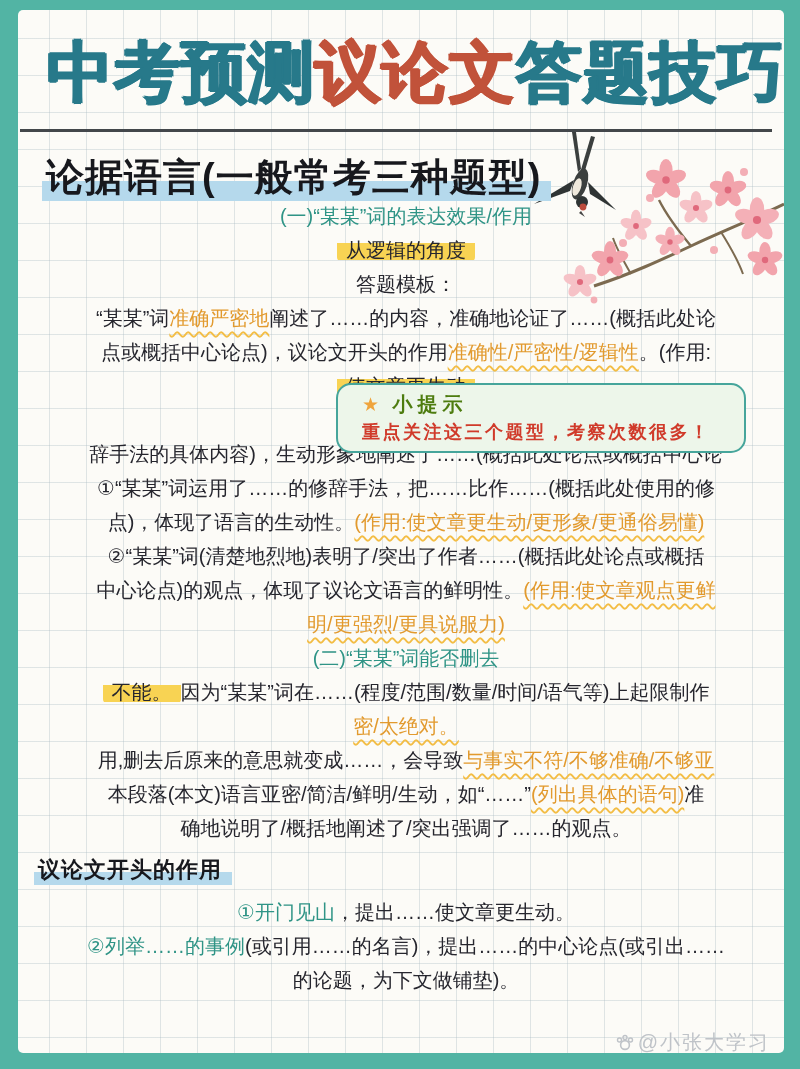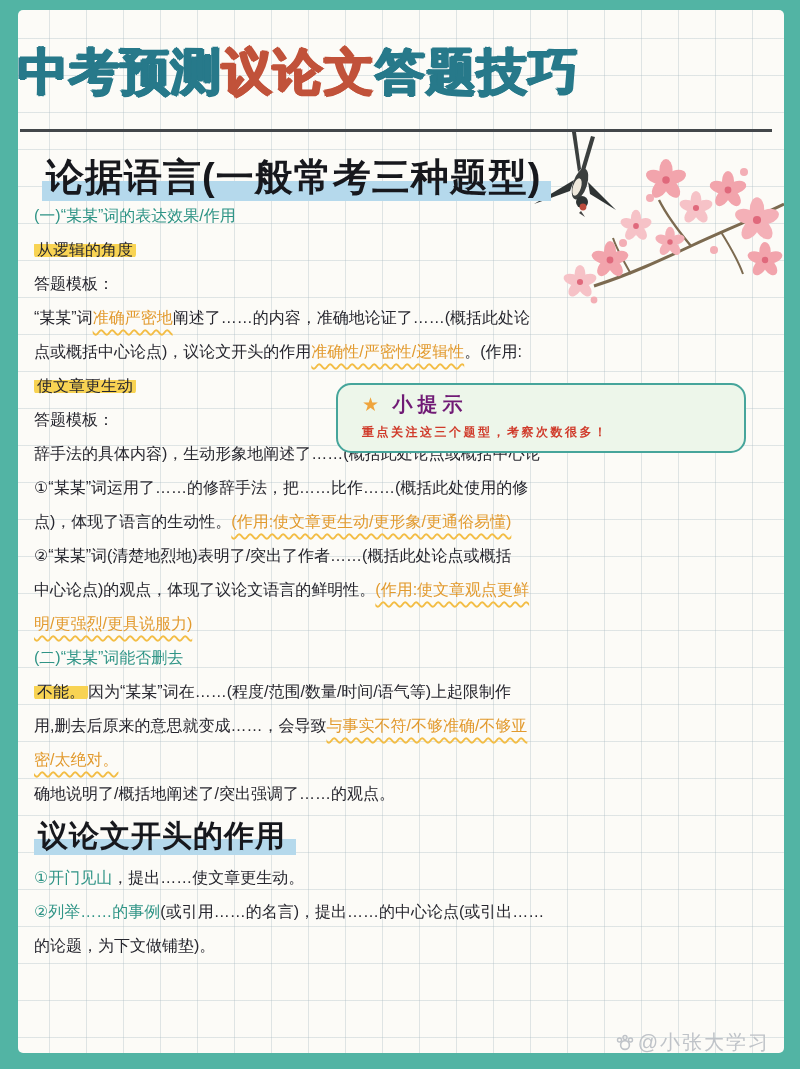--- a/index.html
+++ b/index.html
@@ -12,53 +12,53 @@
     background-color:#fcfbf7;
     background-image:
       linear-gradient(rgba(176,190,198,.38) 1px, transparent 1px),
       linear-gradient(90deg, rgba(176,190,198,.38) 1px, transparent 1px);
     background-size:37px 37px;background-position:-6px -9px;
     border-radius:5px;overflow:hidden;
   }
 
   
   .title{position:absolute;top:14px;left:0;width:100%;height:96px;line-height:96px;
-    text-align:left;font-size:50px;font-weight:900;letter-spacing:1px;white-space:nowrap;}
+    text-align:right;font-size:66px;font-weight:900;letter-spacing:1px;white-space:nowrap;}
   .title span{text-shadow:1.6px 0 0 currentColor,-1.6px 0 0 currentColor,0 1.2px 0 currentColor,0 -1.2px 0 currentColor;}
   .t-teal{color:#27798a;}
   .t-red{color:#c1523a;}
 
   .divider{position:absolute;left:2px;top:119px;width:752px;height:3px;background:#43474a;}
 
   .heading1{position:absolute;left:24px;top:142px;white-space:nowrap;}
   .heading-hl{font-size:38px;font-weight:800;color:#17181d;letter-spacing:1px;
     padding:0 10px 3px 4px;
     background:linear-gradient(180deg, rgba(181,217,236,0) 55%, #b5d9ec 55%);}
 
   
   .body-text{position:absolute;left:16px;top:189px;width:744px;}
-  .tline{height:34px;line-height:34px;font-size:16px;white-space:nowrap;letter-spacing:0;}
+  .tline{height:34px;line-height:34px;font-size:20px;white-space:nowrap;letter-spacing:0;text-align:center;}
   .seg-p{color:#26262e;}
   .seg-t{color:#2f9486;}
   .seg-w{color:#e29a2e;text-decoration:underline;text-decoration-style:wavy;
     text-decoration-color:#f3bd45;text-decoration-thickness:2px;text-underline-offset:6px;
     text-decoration-skip-ink:none;}
-  .seg-h{color:#26262e;border-radius:4px;padding:0 3px;
+  .seg-h{color:#26262e;border-radius:4px;padding:0 9px;
     background:linear-gradient(180deg, rgba(248,211,83,0) 20%, #f8d353 20%, #f8d353 96%, rgba(248,211,83,0) 96%);}
   .heading2-row{height:48px;line-height:46px;margin-top:2px;white-space:nowrap;}
-  .heading2-row .heading-hl{font-size:30px;}
+  .heading2-row .heading-hl{font-size:22px;}
 
   
   .tipbox{position:absolute;left:318px;top:373px;width:410px;height:70px;
     background:#edf6ea;border:2.5px solid #46a59b;border-radius:15px;box-sizing:border-box;
     padding:5px 0 0 24px;}
   .tip-title-row{height:28px;line-height:28px;white-space:nowrap;}
   .tip-star{color:#efa43c;font-size:19px;margin-right:9px;}
-  .tip-title{color:#701a75;font-size:20px;font-weight:800;letter-spacing:5px;}
-  .tip-body{height:28px;line-height:28px;color:#d03a2a;font-size:12px;font-weight:700;
+  .tip-title{color:#4d7c0f;font-size:20px;font-weight:800;letter-spacing:5px;}
+  .tip-body{height:28px;line-height:28px;color:#d03a2a;font-size:18px;font-weight:700;
     letter-spacing:2.5px;white-space:nowrap;}
 
   
   .decor{position:absolute;left:500px;top:118px;width:266px;height:198px;pointer-events:none;}
 
   
   .watermark{position:absolute;right:14px;top:1020px;height:24px;line-height:24px;
     color:#bfc3c8;font-size:20px;letter-spacing:2px;white-space:nowrap;}
   .watermark svg{vertical-align:-3px;margin-right:3px;}
 </style>
@@ -131,22 +131,23 @@
           <div class="tline"><span class="seg-h">使文章更生动</span></div>
           <div class="tline"><span class="seg-p">答题模板：</span></div>
           <div class="tline"><span class="seg-p">辞手法的具体内容)，生动形象地阐述了……(概括此处论点或概括中心论</span></div>
           <div class="tline"><span class="seg-p">①“某某”词运用了……的修辞手法，把……比作……(概括此处使用的修</span></div>
           <div class="tline"><span class="seg-p">点)，体现了语言的生动性。</span><span class="seg-w">(作用:使文章更生动/更形象/更通俗易懂)</span></div>
           <div class="tline"><span class="seg-p">②“某某”词(清楚地烈地)表明了/突出了作者……(概括此处论点或概括</span></div>
           <div class="tline"><span class="seg-p">中心论点)的观点，体现了议论文语言的鲜明性。</span><span class="seg-w">(作用:使文章观点更鲜</span></div>
           <div class="tline"><span class="seg-w">明/更强烈/更具说服力)</span></div>
           <div class="tline"><span class="seg-t">(二)“某某”词能否删去</span></div>
           <div class="tline"><span class="seg-h">不能。</span><span class="seg-p">因为“某某”词在……(程度/范围/数量/时间/语气等)上起限制作</span></div>
+          <div class="tline"><span class="seg-w">密/太绝对。</span></div>
           <div class="tline"><span class="seg-p">用,删去后原来的意思就变成……，会导致</span><span class="seg-w">与事实不符/不够准确/不够亚</span></div>
-          <div class="tline"><span class="seg-w">密/太绝对。</span></div>
+          <div class="tline"><span class="seg-p">本段落(本文)语言亚密/简洁/鲜明/生动，如“……”</span><span class="seg-w">(列出具体的语句)</span><span class="seg-p">准</span></div>
           <div class="tline"><span class="seg-p">确地说明了/概括地阐述了/突出强调了……的观点。</span></div>
         </div>
       <div class="heading2-row">
         <span class="heading-hl">议论文开头的作用</span>
       </div>
       <div id="s2-lines">
           <div class="tline"><span class="seg-t">①开门见山</span><span class="seg-p">，提出……使文章更生动。</span></div>
           <div class="tline"><span class="seg-t">②列举……的事例</span><span class="seg-p">(或引用……的名言)，提出……的中心论点(或引出……</span></div>
           <div class="tline"><span class="seg-p">的论题，为下文做铺垫)。</span></div>
         </div>

